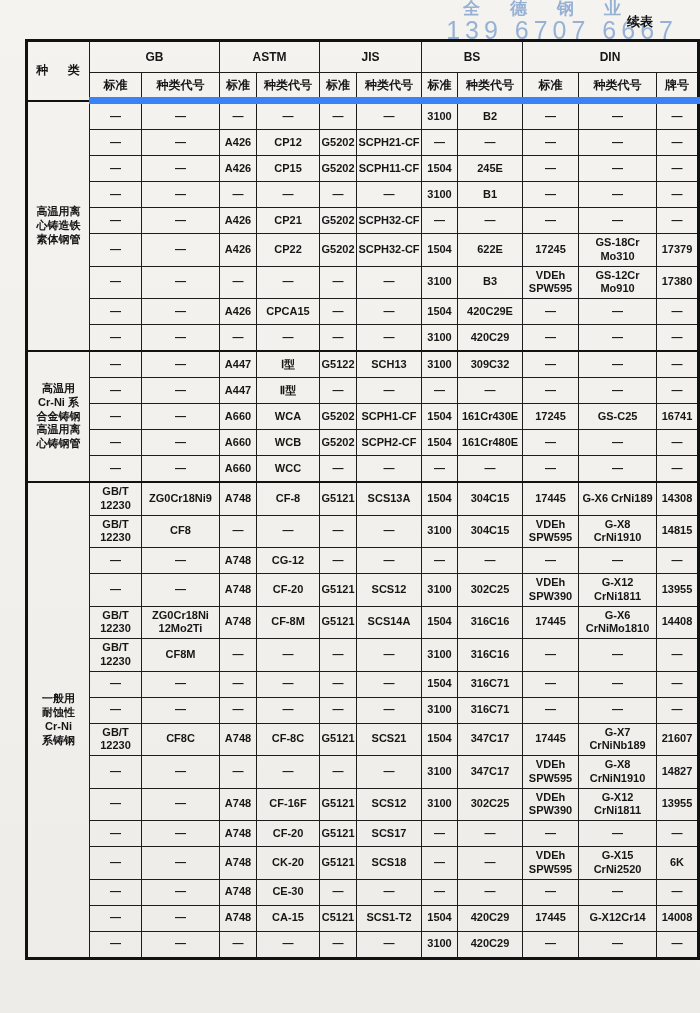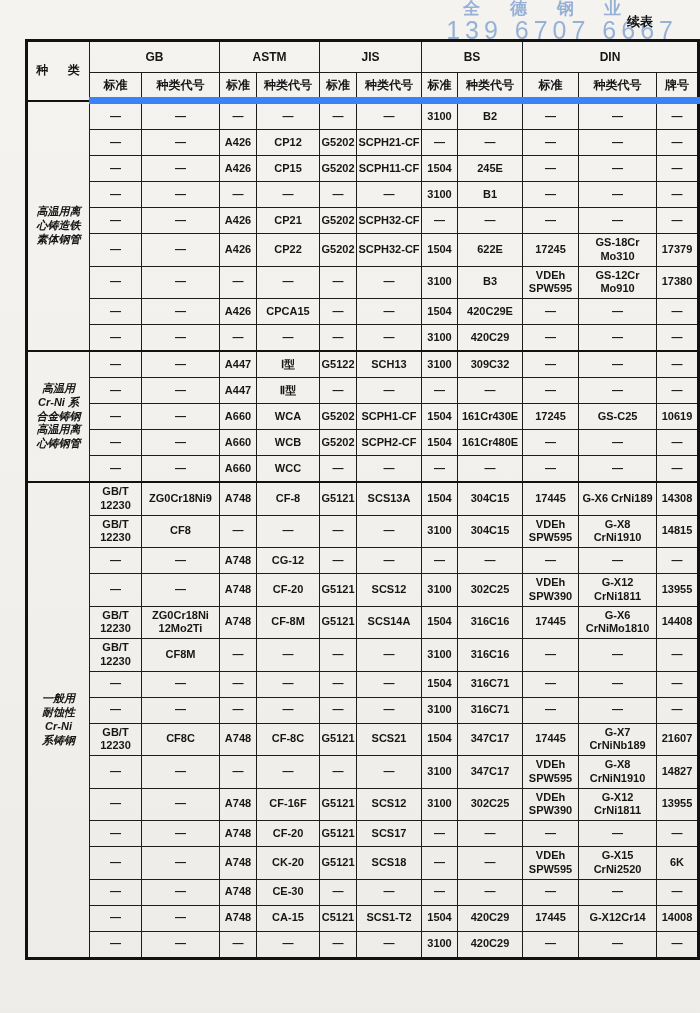--- a/index.html
+++ b/index.html
@@ -35,21 +35,21 @@
   .std thead th { font-size:12px; font-weight:700;margin-top:32px; }
   .std thead tr.grp-row th { height:26px; }
   .std thead tr.sub-row th { height:20px; border-bottom:7px solid #3b82f6; }
   .std td {
     font-size:11px; font-weight:600;
     height:21px; line-height:1.25;
     word-break:break-word;
   }
   .kind-cell {
     font-size:11.5px; font-weight:700;
-    white-space:pre-line; line-height:1.5;font-style:italic;
+    white-space:pre-line; line-height:1.5;
   }
   tr.group-start td { border-top:2px solid #121212; }
   th.kind-head { font-size:13px; letter-spacing:8px; padding-left:8px;border-radius:23px; }
 </style>
 </head>
 <body>
 
 <div class="watermark">
   <div class="wm-line1">全德钢业</div>
   <div class="wm-line2">139 6707 6667</div>
@@ -251,21 +251,21 @@
         <td>—</td>
         <td>—</td>
         <td>A660</td>
         <td>WCA</td>
         <td>G5202</td>
         <td>SCPH1-CF</td>
         <td>1504</td>
         <td>161Cr430E</td>
         <td>17245</td>
         <td>GS-C25</td>
-        <td>10619</td>
+        <td>16741</td>
       </tr>
       <tr>
         <td>—</td>
         <td>—</td>
         <td>A660</td>
         <td>WCB</td>
         <td>G5202</td>
         <td>SCPH2-CF</td>
         <td>1504</td>
         <td>161Cr480E</td>

